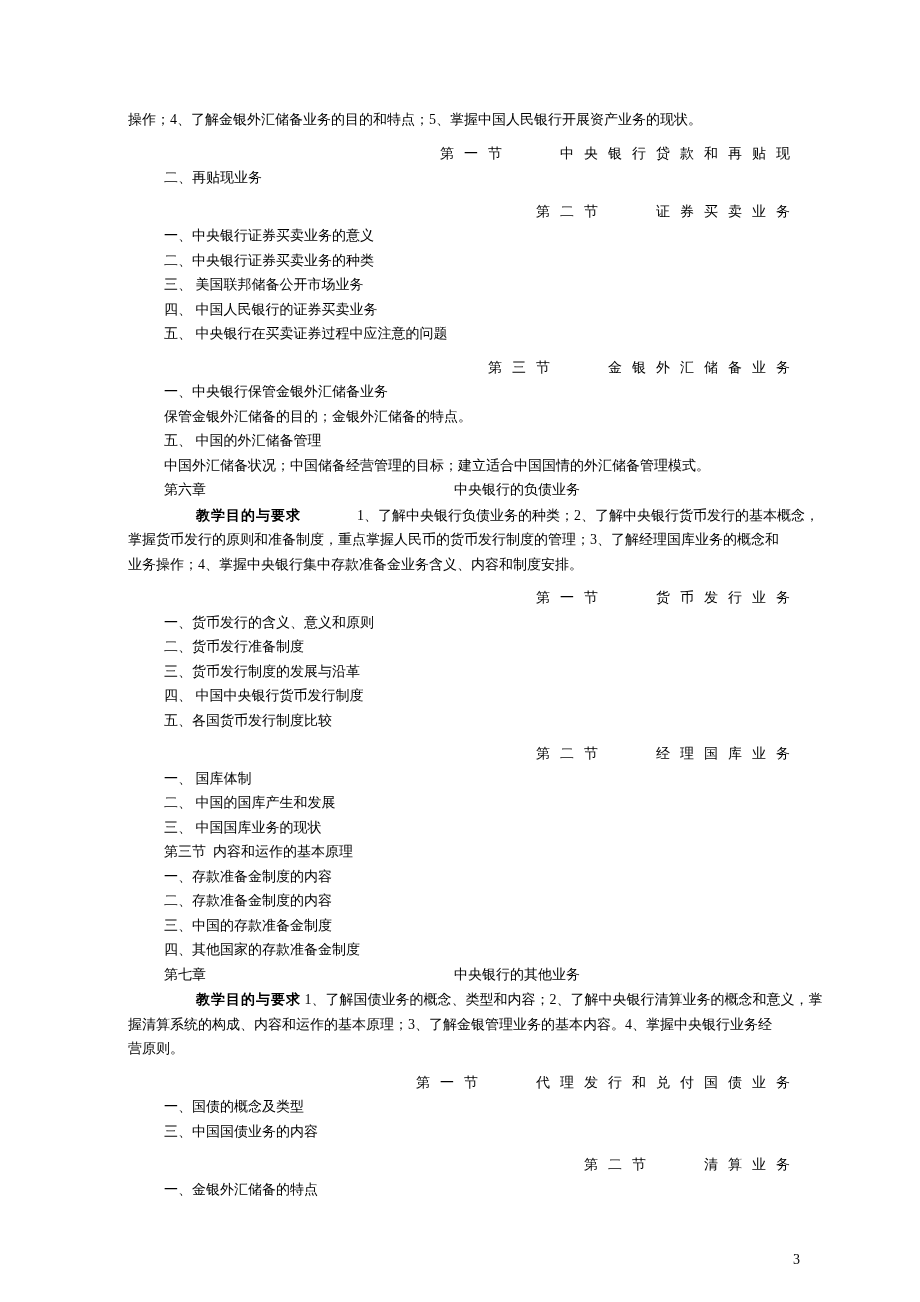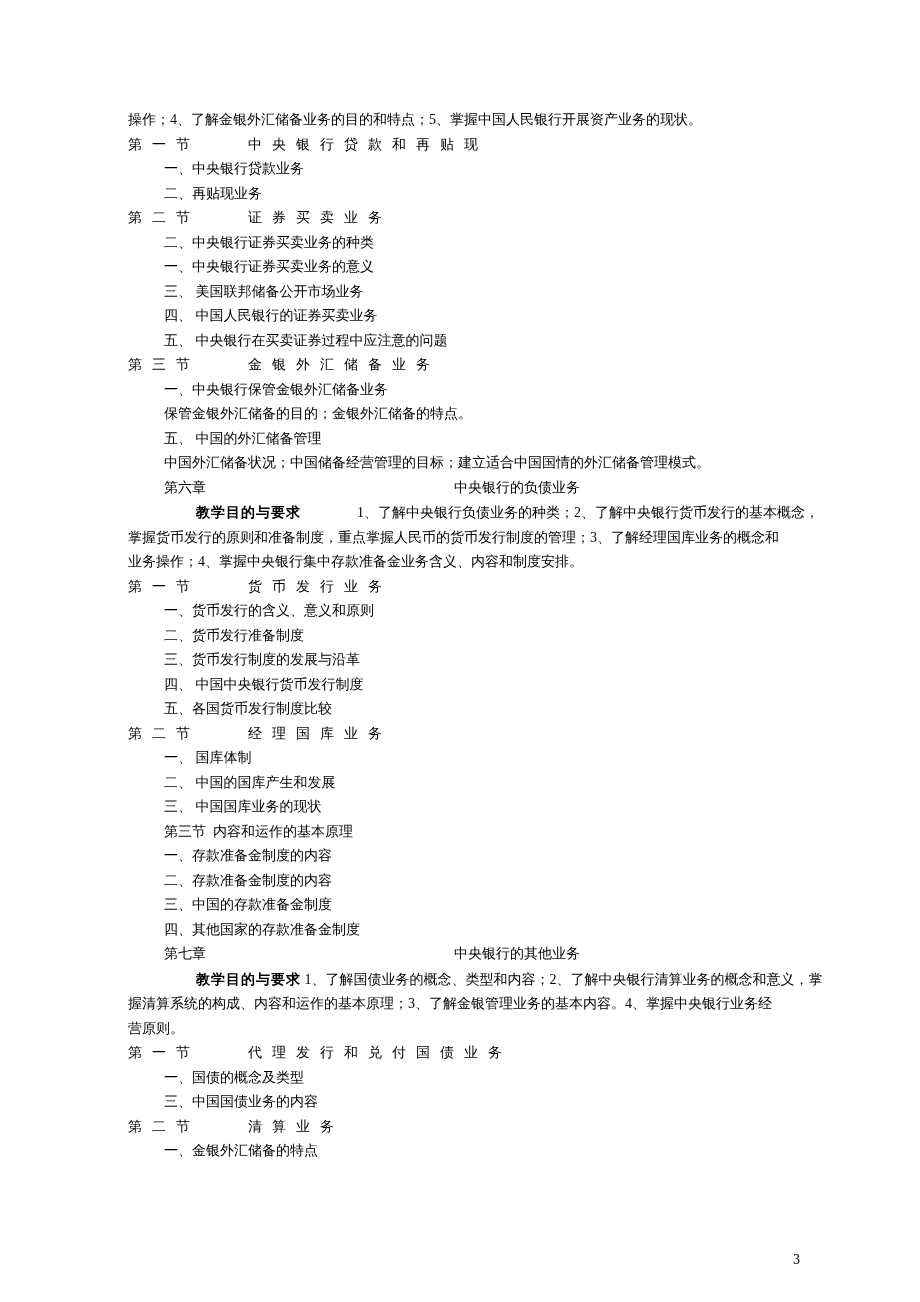--- a/index.html
+++ b/index.html
@@ -14,43 +14,42 @@
     min-height: 1302px;
     position: relative;
     padding: 108px 120px 0 128px;
     box-sizing: border-box;
     font-size: 14px;
     line-height: 24.5px;
     border-radius: 7px;
   }
   .line { white-space: pre; }
   .indent { padding-left: 36px; }
-  .heading { text-align: left; letter-spacing: 10px; }
+  .heading { text-align: right; letter-spacing: 10px; margin-top: 9px; }
   .section-title { display: flex; }
   .section-title .num { width: 290px; }
   .bold { font-family: "SimHei","黑体",sans-serif; font-weight: bold; letter-spacing: 1px; margin-left: 32px; }
   .pagenum {
     position: absolute;
     right: 120px;
     bottom: 30px;
     font-size: 14px;
   }
 </style>
 </head>
 <body>
 
 <div class="page">
 
   <div class="line">操作；4、了解金银外汇储备业务的目的和特点；5、掌握中国人民银行开展资产业务的现状。</div>
   <div class="line heading">第一节　　中央银行贷款和再贴现</div>
-  <div class="line indent">一、中央银行贷款业务</div>
   <div class="line indent">二、再贴现业务</div>
   <div class="line heading">第二节　　证券买卖业务</div>
+  <div class="line indent">一、中央银行证券买卖业务的意义</div>
   <div class="line indent">二、中央银行证券买卖业务的种类</div>
-  <div class="line indent">一、中央银行证券买卖业务的意义</div>
   <div class="line indent">三、 美国联邦储备公开市场业务</div>
   <div class="line indent">四、 中国人民银行的证券买卖业务</div>
   <div class="line indent">五、 中央银行在买卖证券过程中应注意的问题</div>
   <div class="line heading">第三节　　金银外汇储备业务</div>
   <div class="line indent">一、中央银行保管金银外汇储备业务</div>
   <div class="line indent">保管金银外汇储备的目的；金银外汇储备的特点。</div>
   <div class="line indent">五、 中国的外汇储备管理</div>
   <div class="line indent">中国外汇储备状况；中国储备经营管理的目标；建立适合中国国情的外汇储备管理模式。</div>
 
   <div class="line indent section-title">

